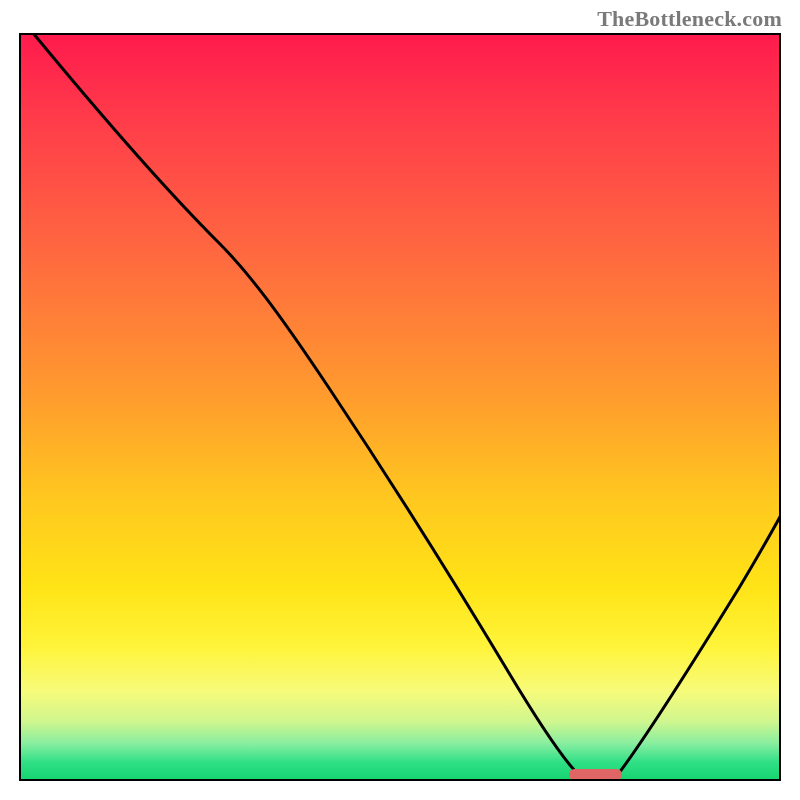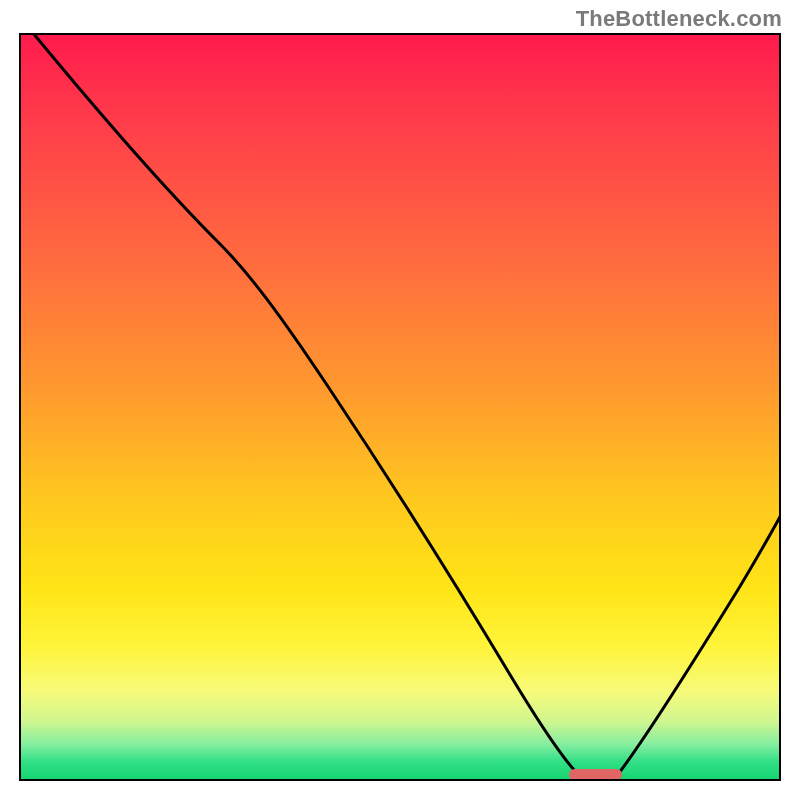--- a/index.html
+++ b/index.html
@@ -8,20 +8,21 @@
     width: 800px;
     height: 800px;
     overflow: hidden;
     background: #fff;
     font-family: Arial, Helvetica, sans-serif;
   }
   .stage {
     position: relative;
     width: 800px;
     height: 772px;
+    font-family: Liberation Serif, serif;
   }
   .plot {
     position: absolute;
     left: 19px;
     top: 33px;
     width: 762px;
     height: 748px;
     
     background: linear-gradient(
       to bottom,

